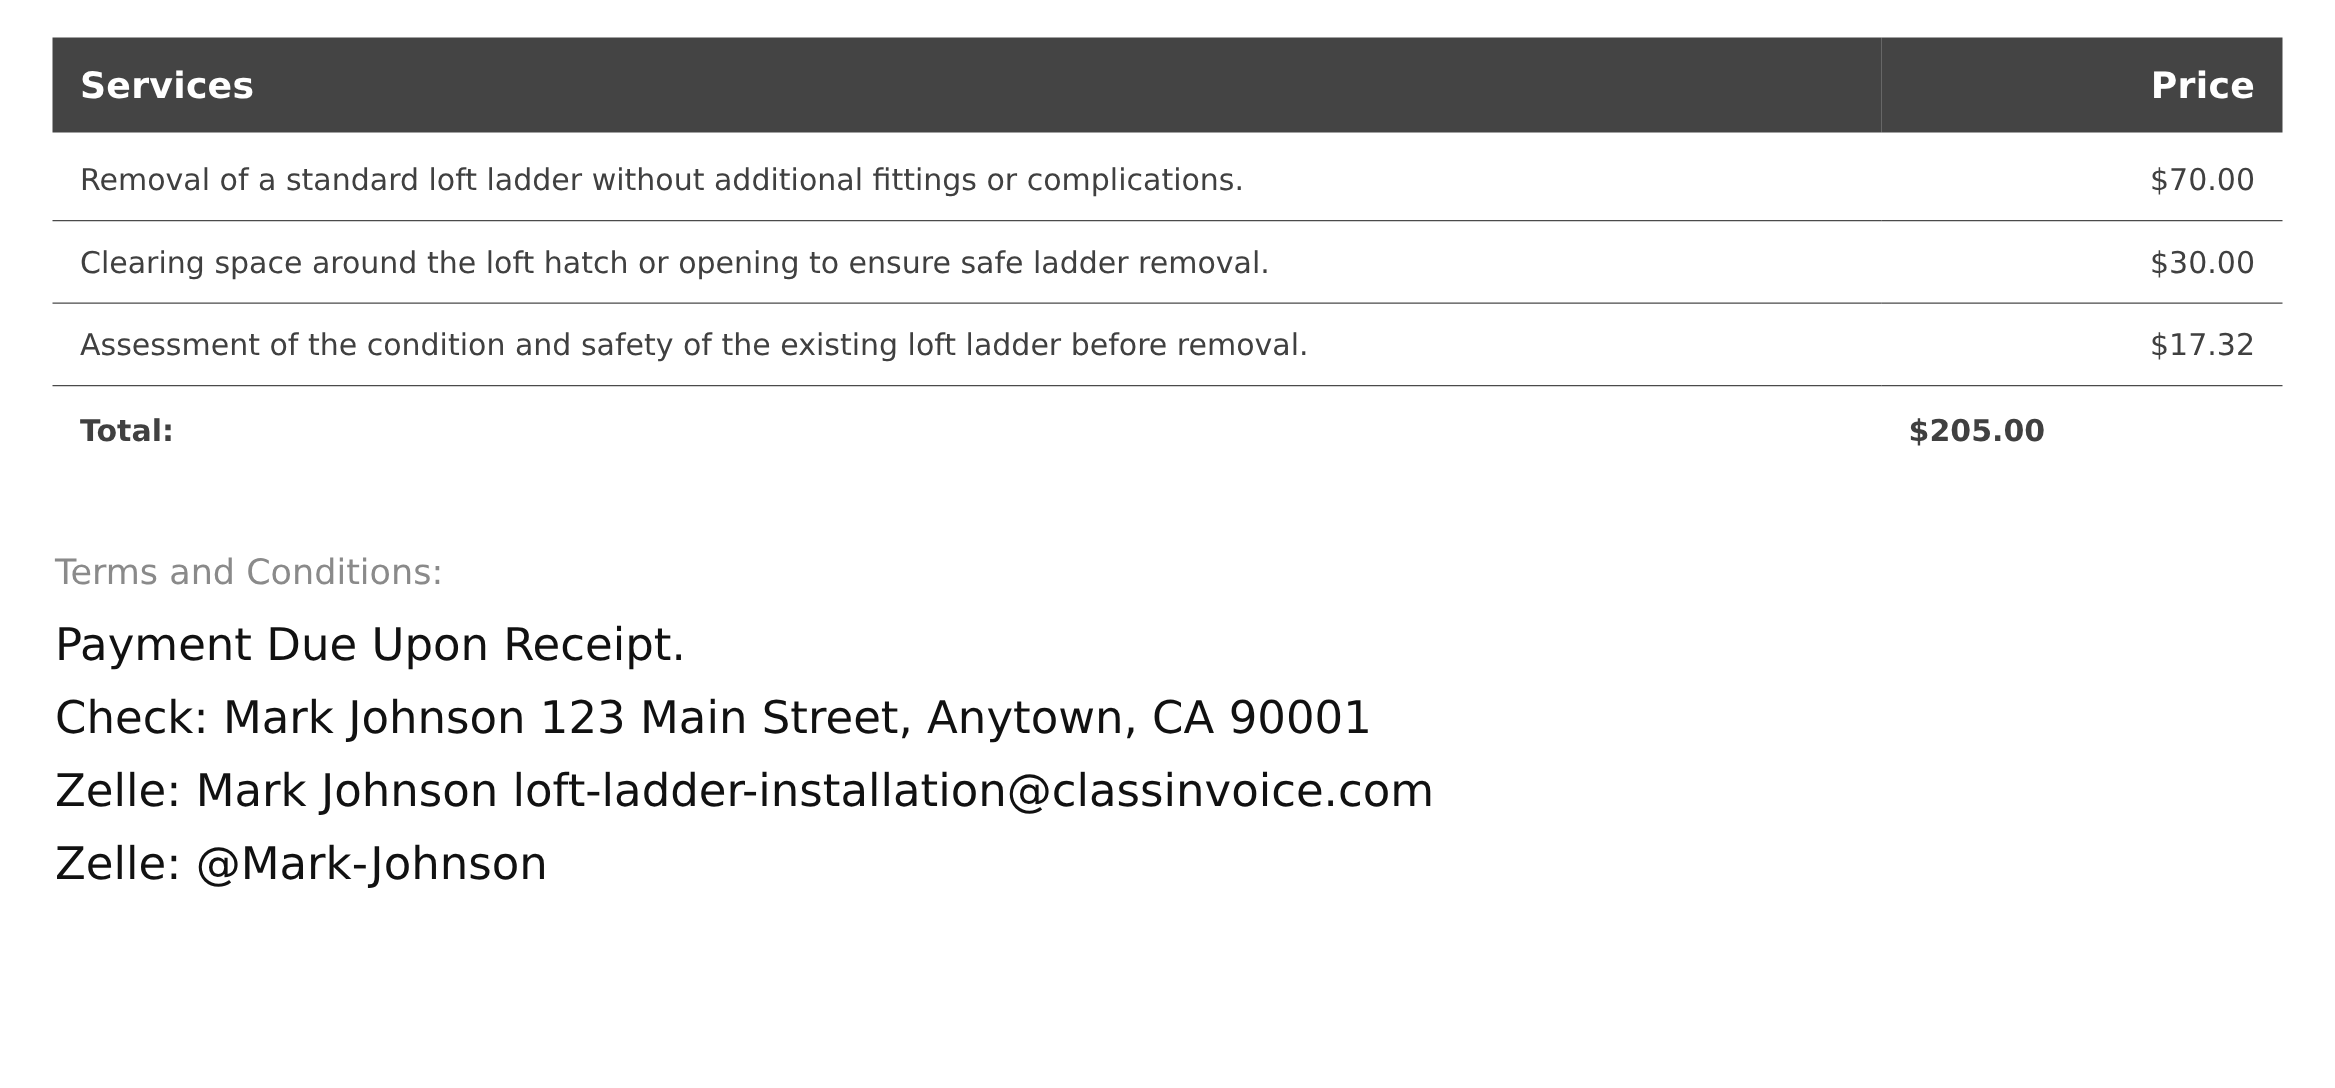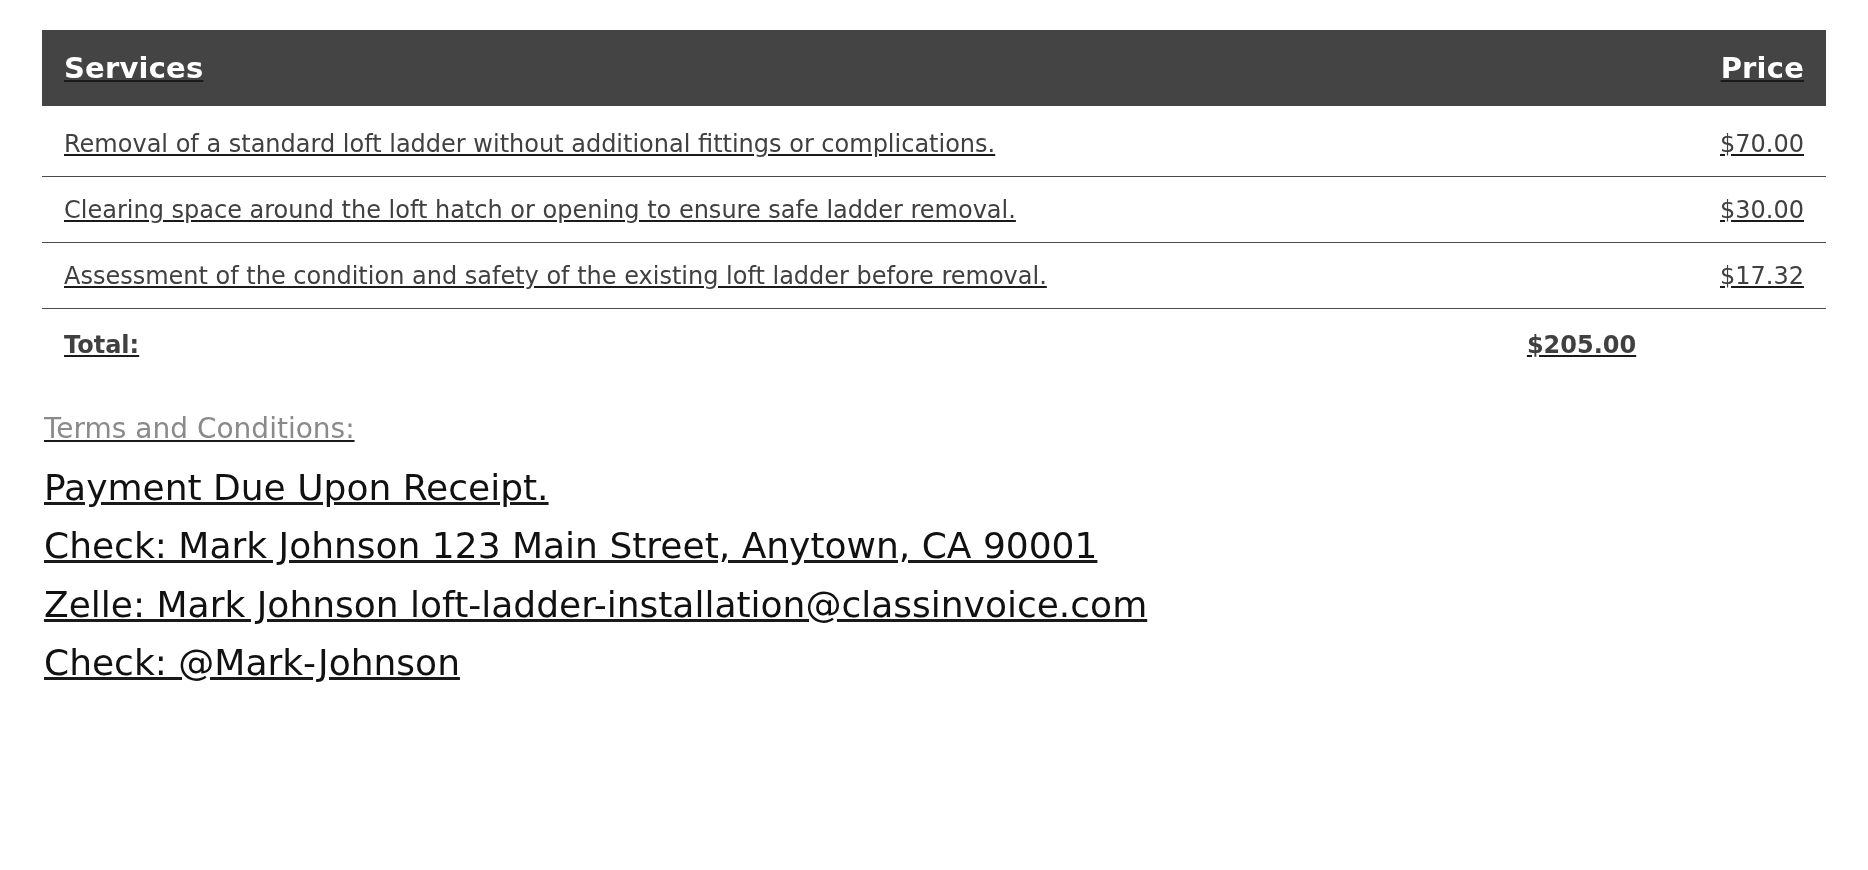--- a/index.html
+++ b/index.html
@@ -12,21 +12,20 @@
     height: 870px;
     font-family: "DejaVu Sans", "Liberation Sans", sans-serif;
     color: #1a1a1a;
     overflow: hidden;
   }
   .page {
     box-sizing: border-box;
     width: 1868px;
     height: 870px;
     padding: 30px 42px 0 42px;
-    text-decoration: underline;
   }
   
   .services-table {
     width: 100%;
     border-collapse: collapse;
     table-layout: fixed;
   }
   .services-table thead tr {
     background: #444444;
   }
@@ -67,21 +66,21 @@
     padding-bottom: 6px !important;
   }
   .total-row td.total-label {
     text-align: left;
     padding-right: 34px !important;
   }
   .total-row td.total-amount {
   }
   
   .terms {
-    margin-top: 47px;
+    margin-top: 76px;
     padding-left: 2px;
   }
   .terms-title {
     color: #8a8a8a;
     font-size: 28px;
     margin-bottom: 14px;
   }
   .terms-line {
     font-size: 36px;
     color: #111111;
@@ -122,16 +121,16 @@
         <td class="total-amount">$205.00</td>
       </tr>
     </tbody>
   </table>
 
   <div class="terms">
     <div class="terms-title">Terms and Conditions:</div>
     <div class="terms-line">Payment Due Upon Receipt.</div>
     <div class="terms-line">Check: Mark Johnson 123 Main Street, Anytown, CA 90001</div>
     <div class="terms-line">Zelle: Mark Johnson loft-ladder-installation@classinvoice.com</div>
-    <div class="terms-line">Check: @Mark-Johnson</div>
+    <div class="terms-line">Zelle: @Mark-Johnson</div>
   </div>
 
 </div>
 
 </body></html>

